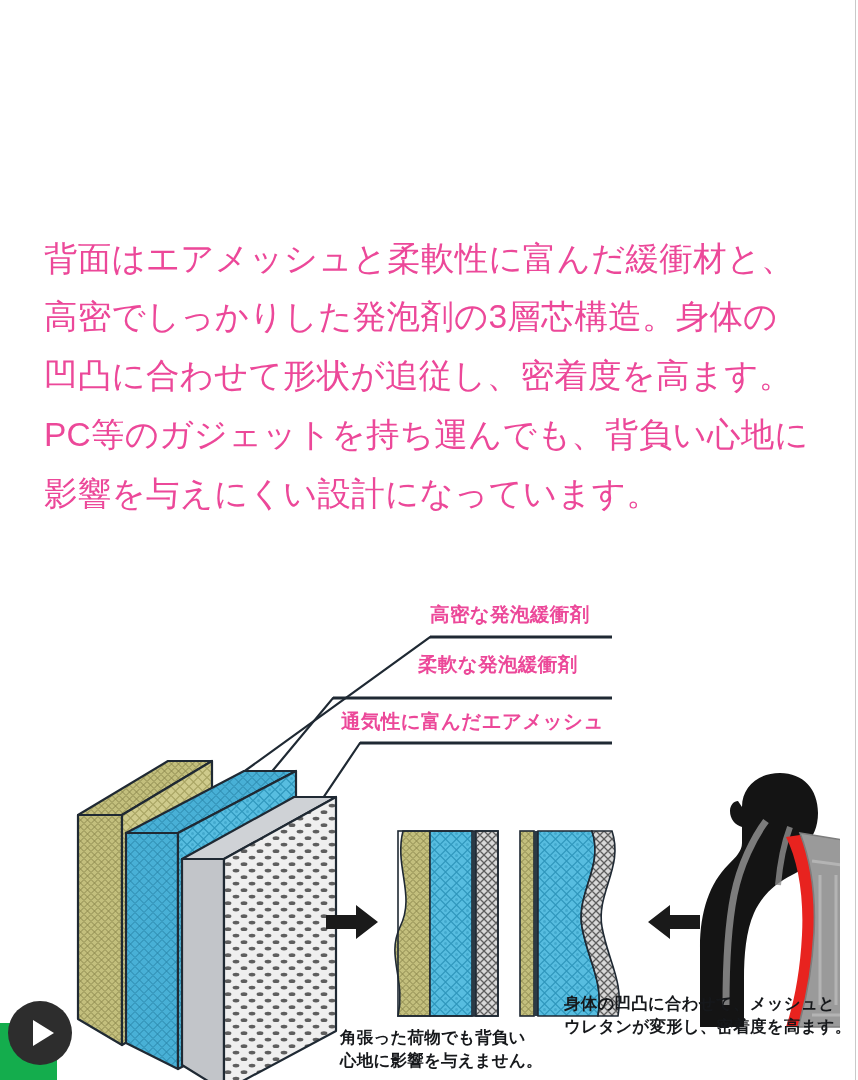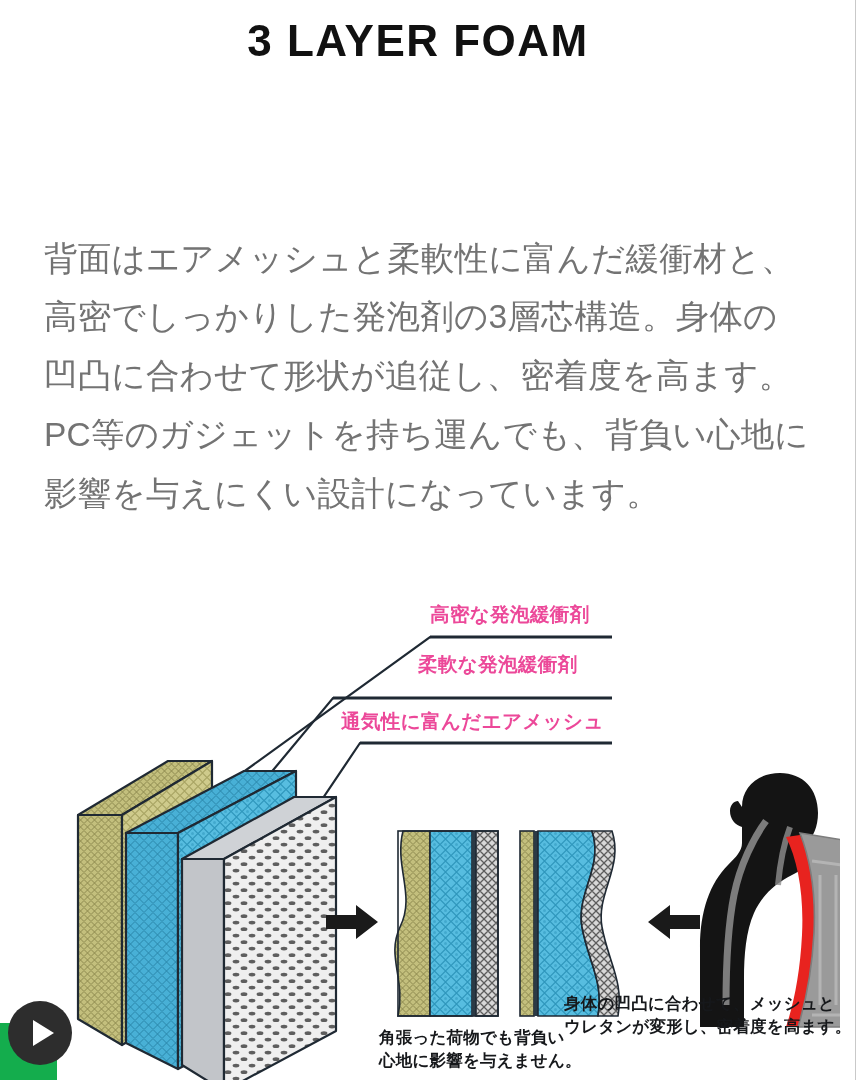--- a/index.html
+++ b/index.html
@@ -41,21 +41,21 @@
   .heading-line.latin { letter-spacing: 1.5px; font-size: 44px; }
 
   
   .bodycopy {
     position: absolute;
     left: 44px; top: 196px;
     width: 766px;
     font-size: 33.5px;
     line-height: 1.76;
     font-weight: 400;
-    color: #737373;
+    color: #ec4899;
     letter-spacing: 0.2px;
   }
 
   
   .figure {
     position: absolute;
     left: 0; top: 575px;
     width: 840px; height: 505px;
   }
   .figure svg { display: block; }
@@ -77,21 +77,21 @@
   
   .caption {
     position: absolute;
     font-weight: 700;
     font-size: 16.5px;
     line-height: 1.42;
     color: #16181b;
     letter-spacing: 0.2px;
     white-space: pre-line;
   }
-  .caption.cap-left  { left: 340px; top: 1026px; margin-left: 39px; }
+  .caption.cap-left  { left: 340px; top: 1026px; }
   .caption.cap-right { left: 532px; top: 992px; margin-left: 32px; }
 
   
   .play-wrap {
     position: absolute;
     left: 8px; top: 1001px;
     width: 64px; height: 64px;
   }
   .play-circle {
     width: 64px; height: 64px;
@@ -113,21 +113,20 @@
     width: 57px; height: 57px;
     background: #14ad4d;
   }
 </style>
 </head>
 <body>
 
 <div class="right-rule"></div>
 
 <div class="heading">
-  <div class="heading-line latin">3 LAYER FOAM</div>
 </div>
 
 <p class="bodycopy">背面はエアメッシュと柔軟性に富んだ緩衝材と、高密でしっかりした発泡剤の3層芯構造。身体の凹凸に合わせて形状が追従し、密着度を高ます。PC等のガジェットを持ち運んでも、背負い心地に影響を与えにくい設計になっています。</p>
 
 <div class="figure">
   <svg width="840" height="505" viewBox="0 0 840 505" xmlns="http://www.w3.org/2000/svg">
     <defs>
 
       <pattern id="pKhaki" width="9" height="9" patternUnits="userSpaceOnUse">
         <rect width="9" height="9" fill="#cfcb8c"></rect>

